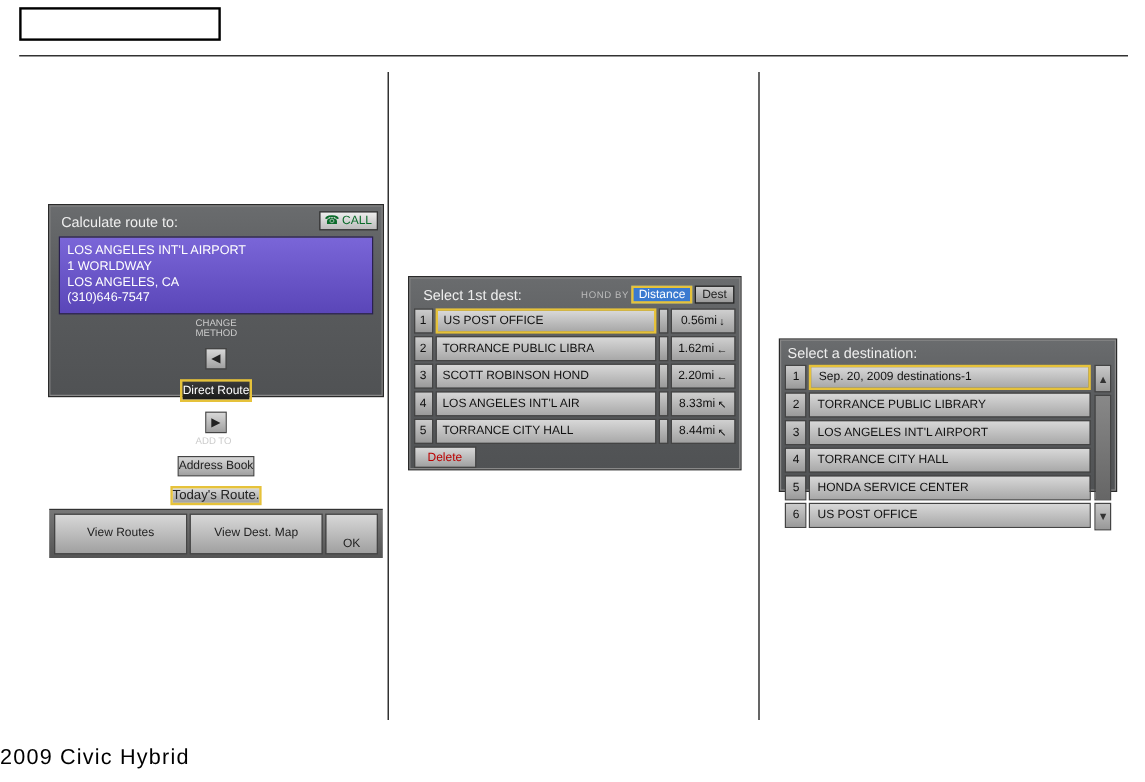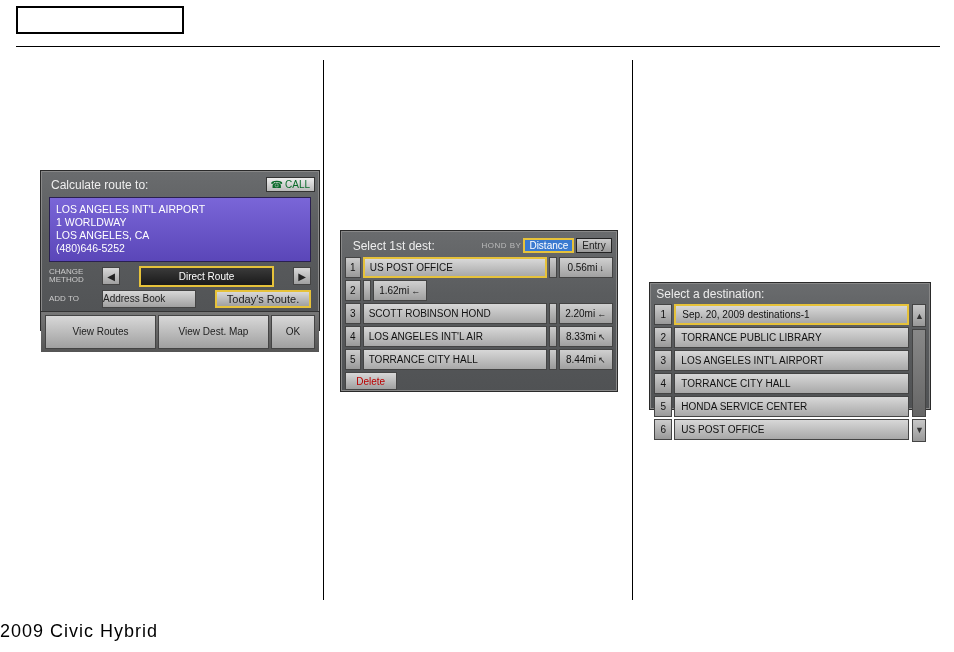--- a/index.html
+++ b/index.html
@@ -73,21 +73,21 @@
   #p1-purple {
     margin: 0 8px 4px 8px;
     background:#6a56c8;
     background:linear-gradient(#7a66d8,#5a46b8);
     border:1px solid #2a2050;
     color:#fff;
     padding:5px 6px;
     font-size:10.5px;
     line-height:1.25;
   }
-  .p1-row { display:flex; align-items:center; margin:0 8px 3px 8px; gap:19px; }
+  .p1-row { display:flex; align-items:center; margin:0 8px 3px 8px; gap:8px;flex-direction:column; }
   .p1-side-label { font-size:8px; color:#ccc; width:34px; line-height:1.0; }
   .btn {
     background:linear-gradient(#d8d8d8,#a0a0a0);
     border:1px solid #444; color:#222;
     font-size:10px; padding:2px 0; text-align:center;
   }
   .btn-arrow { width:18px; height:18px; display:flex; align-items:center; justify-content:center; font-size:10px; }
   .btn-yellow {
     background:linear-gradient(#3a3a3a,#1a1a1a);
     border:2px solid #e6c23a; color:#fff;
@@ -96,21 +96,21 @@
   .p1-addr { flex:1; height:18px; display:flex;align-items:center;justify-content:flex-start; }
   .p1-today { flex:1; height:18px; display:flex;align-items:center;justify-content:center;
     border:2px solid #e6c23a; background:linear-gradient(#d8d8d8,#a0a0a0); color:#222; }
   #p1-bottom {
     margin-top:2px;
     display:flex; gap:2px; padding:3px 4px;
     background:linear-gradient(#777,#555);
     border-top:1px solid #333;
   }
   #p1-bottom .btn { flex:1; height:34px; display:flex;align-items:center;justify-content:center; }
-  #p1-bottom .btn.ok { flex:0 0 44px; }
+  #p1-bottom .btn.ok { flex:0 0 44px;align-items:flex-end; }
 
   
   #panel2 { top: 170px; left: 14px; width: 278px; height: 162px; }
   #p2-head { display:flex; justify-content:space-between; align-items:center; padding:4px 5px 2px 6px; }
   #p2-sort { display:flex; align-items:center; gap:2px; font-size:9px; }
   .sort-lbl { color:#bbb; font-size:8px; letter-spacing:0.5px; }
   .sort-btn { border:1px solid #222; padding:1px 5px; font-size:10px; }
   .sort-active { background:#3a7ad0; color:#fff; border:2px solid #e6c23a; padding:0 4px; }
   .sort-inactive { background:linear-gradient(#ccc,#999); color:#222; }
   .p2-list { margin:0 4px 0 4px; }
@@ -179,21 +179,21 @@
         <span class="panel-title">Calculate route to:</span>
         <span id="p1-call">
           <span style="color:#0a6b2a;">☎</span>
           <span>CALL</span>
         </span>
       </div>
       <div id="p1-purple">
         <div>LOS ANGELES INT'L AIRPORT</div>
         <div>1 WORLDWAY</div>
         <div>LOS ANGELES, CA</div>
-        <div>(480)646-5252</div>
+        <div>(310)646-7547</div>
       </div>
       <div class="p1-row">
         <div class="p1-side-label">CHANGE METHOD</div>
         <div class="btn btn-arrow">◀</div>
         <div class="btn btn-yellow p1-direct">
           <span>Direct Route</span>
         </div>
         <div class="btn btn-arrow">▶</div>
       </div>
       <div class="p1-row">
@@ -224,36 +224,37 @@
   <div class="col">
     <div id="panel2" class="panel">
       <div id="p2-head">
         <span class="panel-title">Select 1st dest:</span>
         <span id="p2-sort">
           <span class="sort-lbl">HOND BY</span>
           <span class="sort-btn sort-active">
             <span>Distance</span>
           </span>
           <span class="sort-btn sort-inactive">
-            <span>Entry</span>
+            <span>Dest</span>
           </span>
         </span>
       </div>
       <div class="p2-list">
         <div class="p2-row">
           <div class="p2-num">1</div>
           <div class="p2-name sel">US POST OFFICE</div>
           <div class="p2-bar"></div>
           <div class="p2-dist">
             <span>0.56mi</span>
             <span class="p2-arrow">↓</span>
           </div>
         </div>
         <div class="p2-row">
           <div class="p2-num">2</div>
+          <div class="p2-name">TORRANCE PUBLIC LIBRA</div>
           <div class="p2-bar"></div>
           <div class="p2-dist">
             <span>1.62mi</span>
             <span class="p2-arrow">←</span>
           </div>
         </div>
         <div class="p2-row">
           <div class="p2-num">3</div>
           <div class="p2-name">SCOTT ROBINSON HOND</div>
           <div class="p2-bar"></div>

